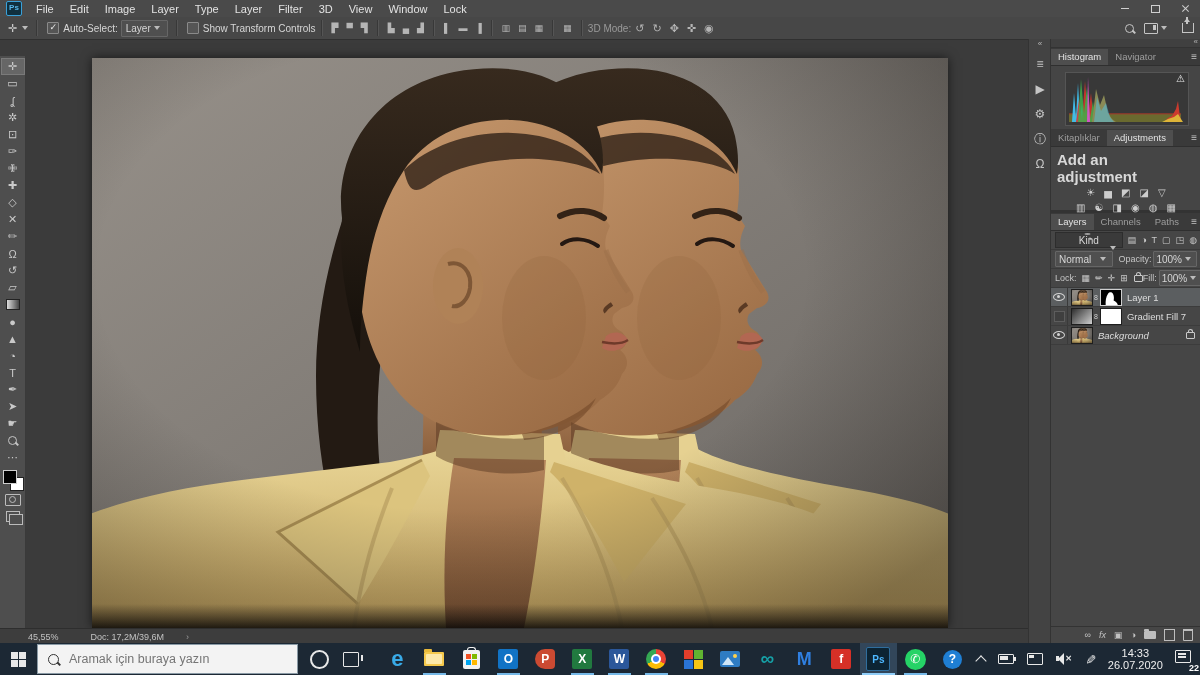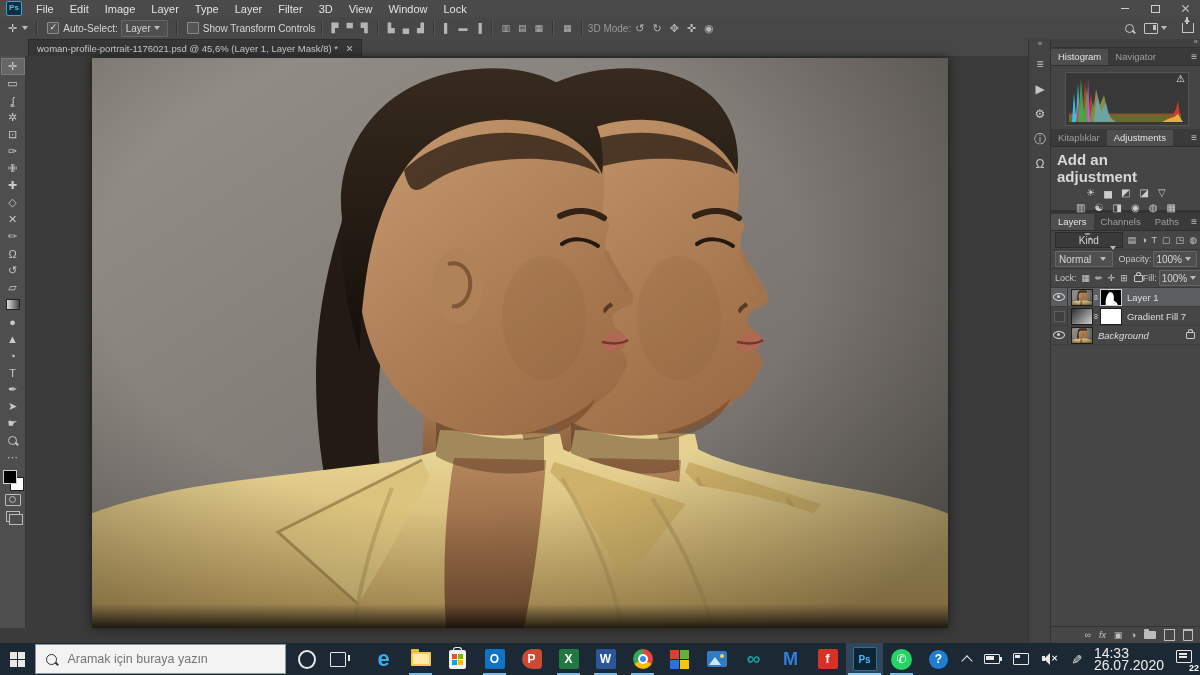--- a/index.html
+++ b/index.html
@@ -154,21 +154,21 @@
   .ic-batt{width:14px;height:8px;border:1px solid #e8e8e8;border-radius:1px;position:relative;}
   .ic-batt::before{content:"";position:absolute;right:-3px;top:2px;width:2px;height:4px;background:#e8e8e8;}
   .ic-batt::after{content:"";position:absolute;left:1px;top:1px;width:8px;height:4px;background:#e8e8e8;}
   .ic-mon{width:14px;height:10px;border:1.5px solid #e8e8e8;border-radius:1px;position:relative;}
   .ic-mon::before{content:"";position:absolute;left:1px;top:1px;width:5px;height:3px;background:#e8e8e8;}
   .ic-spk{position:relative;width:16px;height:12px;}
   .ic-spk::before{content:"";position:absolute;left:0;top:3px;width:3px;height:5px;background:#e8e8e8;}
   .ic-spk::after{content:"";position:absolute;left:2px;top:0;border-top:6px solid transparent;border-bottom:6px solid transparent;border-right:6px solid #e8e8e8;}
   .spk-x{position:absolute;right:0;top:1px;color:#e8e8e8;font-size:8px;font-weight:bold;}
   .ic-pen{color:#e8e8e8;font-size:13px;transform:rotate(90deg);}
-  #clock{color:#eee;font-size:14px;text-align:left;line-height:12px;margin-left:12px;}
+  #clock{color:#eee;font-size:11px;text-align:center;line-height:12px;margin-left:12px;}
   #notif{position:relative;width:30px;height:32px;margin-left:8px;text-align:right;}
   .ic-note{position:absolute;left:4px;top:7px;width:14px;height:11px;border:1.5px solid #e8e8e8;border-radius:1px;}
   .ic-note::before{content:"";position:absolute;left:2px;top:2px;width:8px;height:1.5px;background:#e8e8e8;box-shadow:0 3px 0 #e8e8e8;}
   .notif-badge{position:absolute;right:1px;bottom:2px;color:#fff;font-size:9px;font-weight:bold;}
   .lbl{cursor:default;}
 </style>
 </head>
 <body>
 
 <svg width="0" height="0" style="position:absolute">
@@ -307,26 +307,20 @@
     <span class="align-ic" style="font-size:11px">✜</span>
     <span class="align-ic" style="font-size:11px">◉</span>
   </div>
   <div id="opt-right" class="abs">
     <span class="mag"></span>
     <span class="wsico"></span>
     <span class="caret"></span>
     <span class="shico"></span>
   </div>
 
-  <div id="tabbar" class="abs">
-    <div id="doctab">
-      <span>woman-profile-portrait-1176021.psd @ 45,6% (Layer 1, Layer Mask/8) *</span>
-      <span class="tab-close"></span>
-    </div>
-  </div>
 
   <div id="toolbar" class="abs">
     <span class="tool sel">✛</span>
     <span class="tool">▭</span>
     <span class="tool">ʆ</span>
     <span class="tool">✲</span>
     <span class="tool">⊡</span>
     <span class="tool">✑</span>
     <span class="tool">✙</span>
     <span class="tool">✚</span>
@@ -363,20 +357,25 @@
   </div>
 
   <div id="pasteboard" class="abs">
     <div id="photo">
       <svg viewBox="0 0 856 570" width="856" height="570" preserveAspectRatio="none">
           <use href="#scene"></use>
         </svg>
     </div>
   </div>
 
+  <div id="statusbar" class="abs">
+    <span style="margin-left:28px">45,55%</span>
+    <span style="margin-left:32px">Doc: 17,2M/39,6M</span>
+    <span style="margin-left:22px;color:#9a9a9a">›</span>
+  </div>
 
   <div id="dockstrip" class="abs">
     <span class="dock-chev">«</span>
     <span class="dock-ic">≡</span>
     <span class="dock-ic">▶</span>
     <span class="dock-ic">⚙</span>
     <span class="dock-ic">ⓘ</span>
     <span class="dock-ic">Ω</span>
   </div>
 

